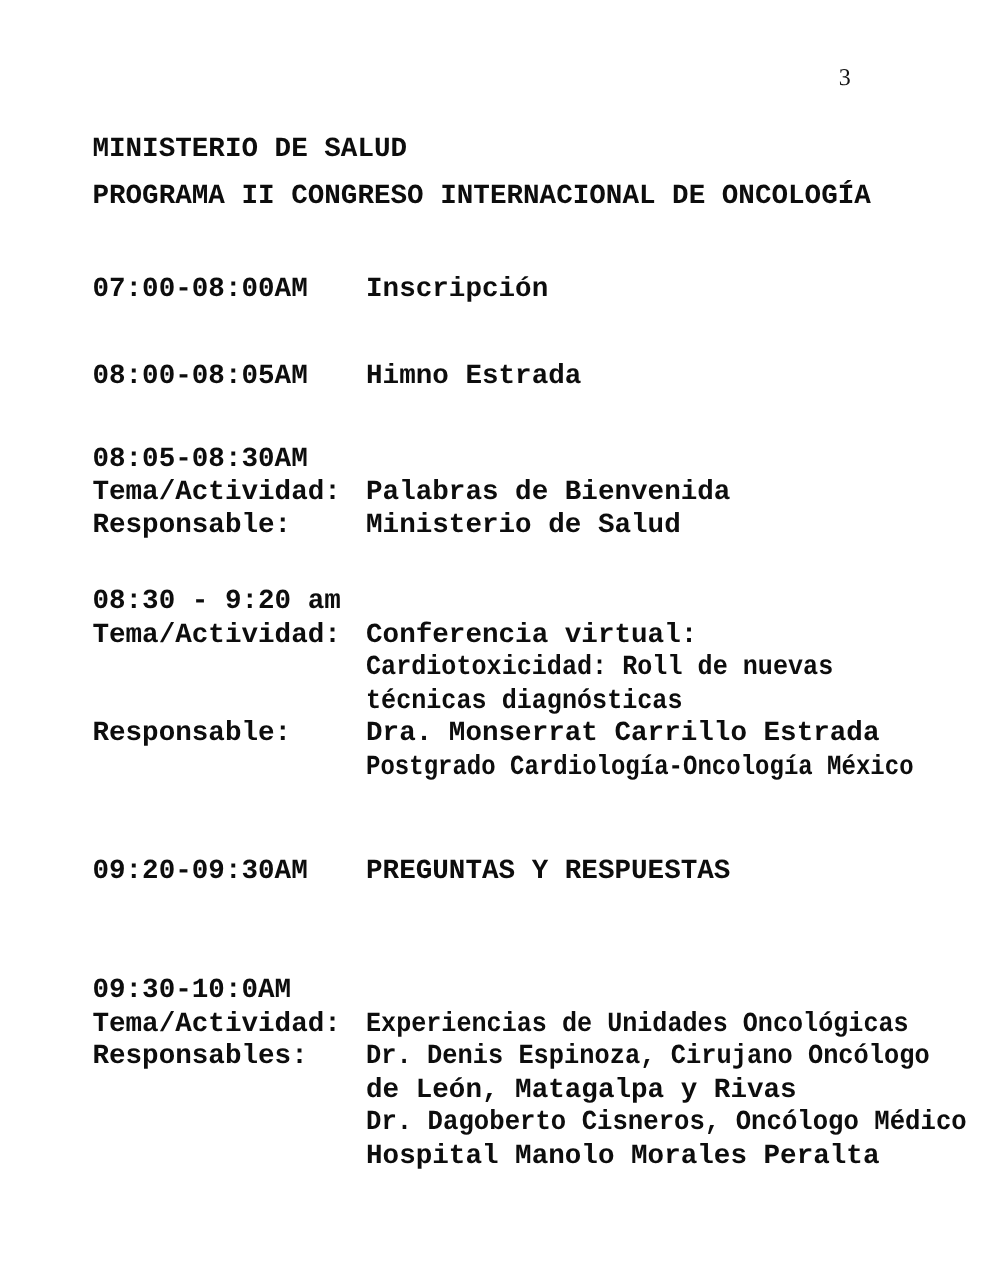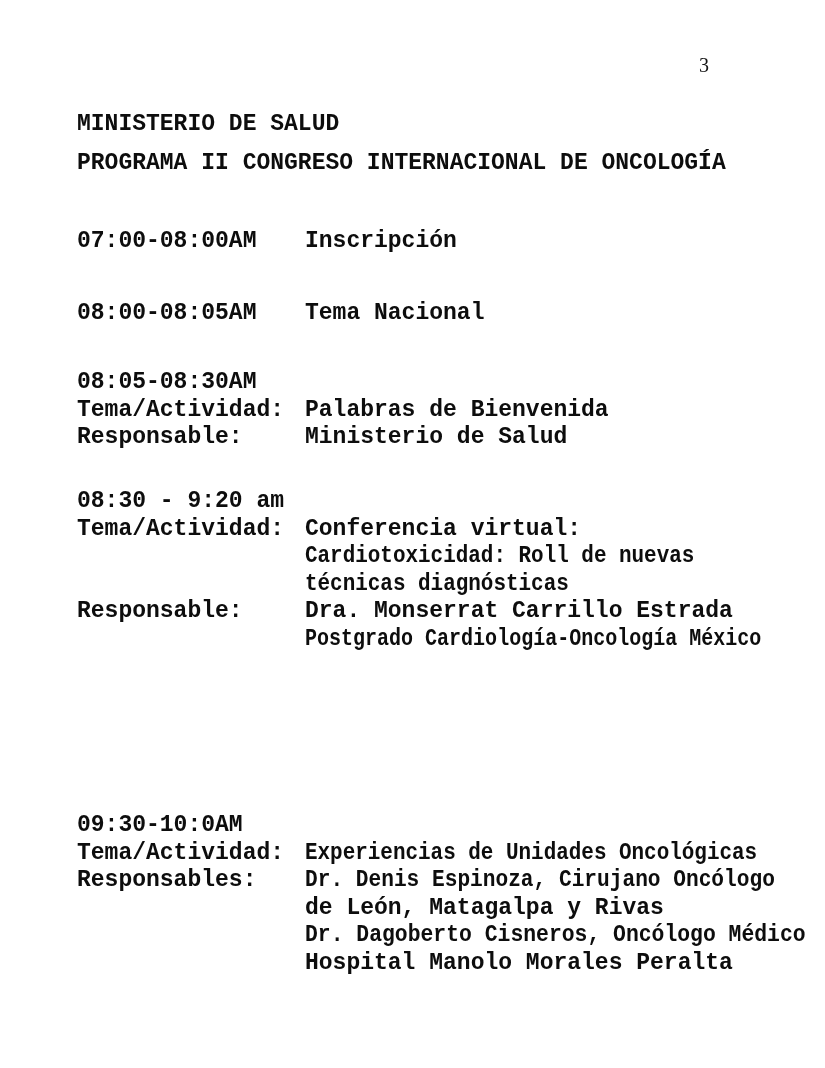--- a/index.html
+++ b/index.html
@@ -72,21 +72,21 @@
   <div class="titleline" style="top:111px">MINISTERIO DE SALUD</div>
   <div class="titleline" style="top:150px">PROGRAMA II CONGRESO INTERNACIONAL DE ONCOLOGÍA</div>
 
   <div class="sec row" style="top:228px">
     <span class="lbl">07:00-08:00AM</span>
     <span class="val">Inscripción</span>
   </div>
 
   <div class="sec row" style="top:300px">
     <span class="lbl">08:00-08:05AM</span>
-    <span class="val">Tema Nacional</span>
+    <span class="val">Himno Estrada</span>
   </div>
 
   <div class="sec" style="top:369px">
     <div class="row">
       <span class="lbl">08:05-08:30AM</span>
     </div>
     <div class="row">
       <span class="lbl">Tema/Actividad:</span>
       <span class="val">Palabras de Bienvenida</span>
     </div>
@@ -112,20 +112,24 @@
     </div>
     <div class="row">
       <span class="lbl">Responsable:</span>
       <span class="val">Dra. Monserrat Carrillo Estrada</span>
     </div>
     <div class="row cont">
       <span class="val cx87">Postgrado Cardiología-Oncología México</span>
     </div>
   </div>
 
+  <div class="sec row" style="top:713px">
+    <span class="lbl">09:20-09:30AM</span>
+    <span class="val">PREGUNTAS Y RESPUESTAS</span>
+  </div>
 
   <div class="sec" style="top:812px">
     <div class="row">
       <span class="lbl">09:30-10:0AM</span>
     </div>
     <div class="row">
       <span class="lbl">Tema/Actividad:</span>
       <span class="val cx91">Experiencias de Unidades Oncológicas</span>
     </div>
     <div class="row">

